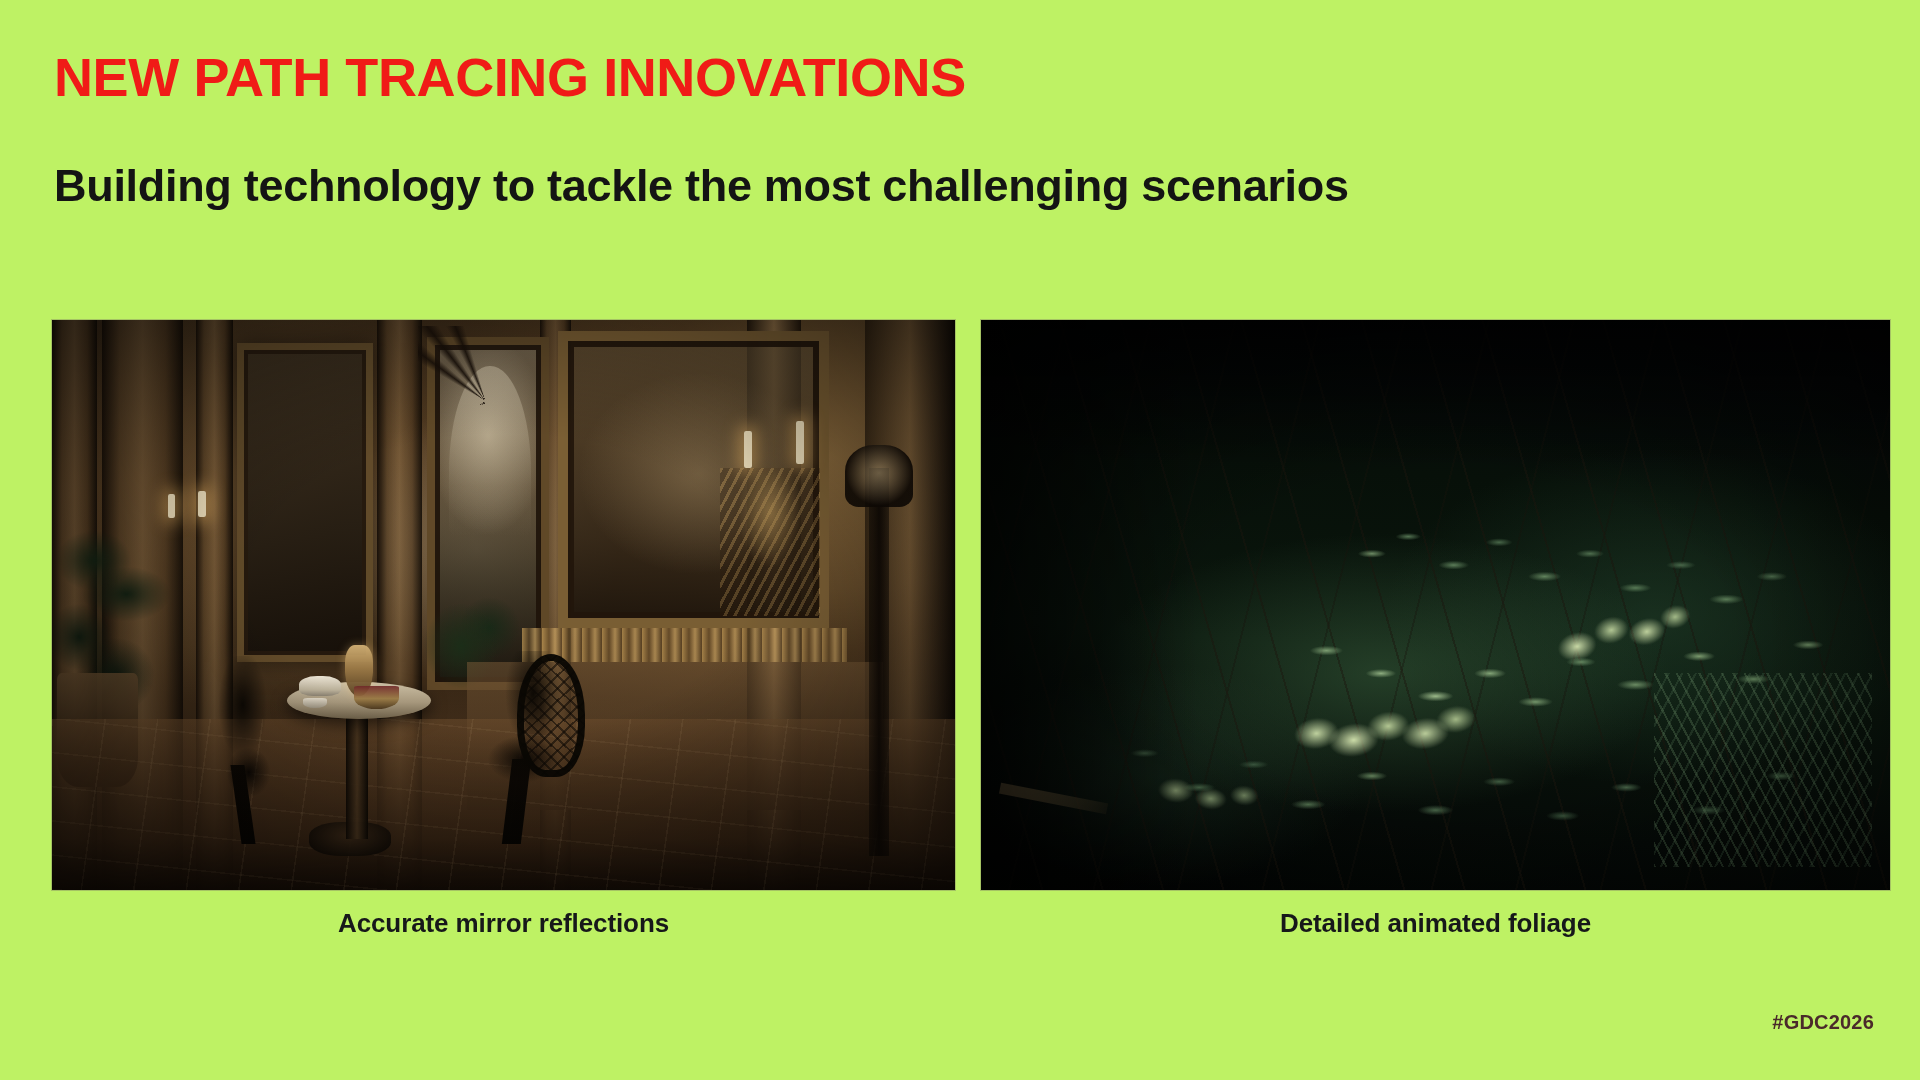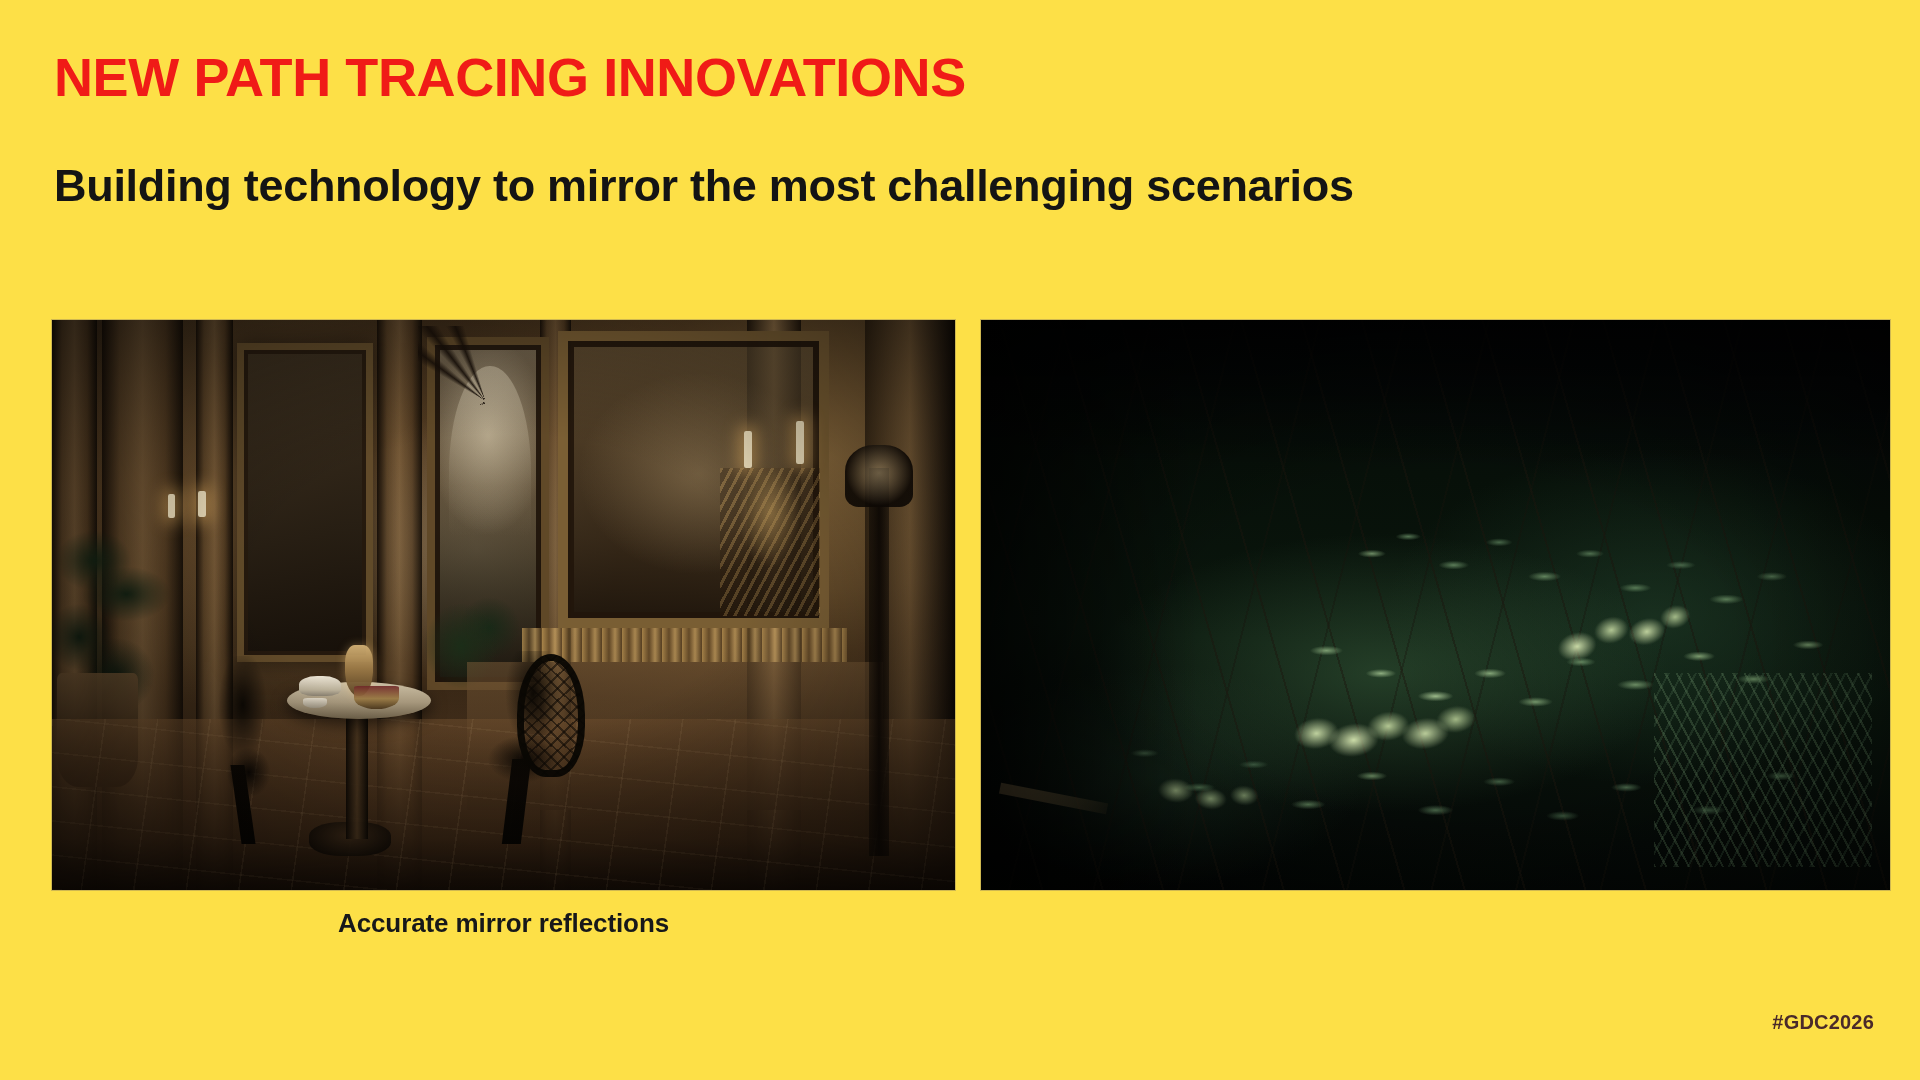--- a/index.html
+++ b/index.html
@@ -5,21 +5,21 @@
   * { margin:0; padding:0; box-sizing:border-box; }
   html, body {
     width:1920px; height:1080px;
     background:#ffffff;
     font-family:"Liberation Sans", sans-serif;
     overflow:hidden;
   }
   .slide {
     position:relative;
     width:1920px; height:1080px;
-    background:#fde047;
+    background:#bef264;
   }
 
   
   .slide-title {
     position:absolute;
     left:54px; top:46px;
     font-size:54px;
     font-weight:700;
     letter-spacing:-0.4px;
     color:#f01b17;
@@ -449,21 +449,21 @@
     letter-spacing:0.2px;
   }
 </style>
 </head>
 <body>
 
 <div class="slide">
 
   <h1 class="slide-title">NEW PATH TRACING INNOVATIONS</h1>
 
-  <h2 class="slide-subtitle">Building technology to mirror the most challenging scenarios</h2>
+  <h2 class="slide-subtitle">Building technology to tackle the most challenging scenarios</h2>
 
   <div class="figure-row">
 
     <figure class="figure left">
       <div class="figure-image">
         <div class="interior">
           <div class="pil p1"></div>
           <div class="pil p2"></div>
           <div class="pil p3"></div>
           <div class="pil p4"></div>
@@ -517,20 +517,21 @@
           <div class="leaf-layer l2"></div>
           <div class="leaf-layer l3"></div>
           <div class="sunlit-a"></div>
           <div class="sunlit-b"></div>
           <div class="sunlit-c"></div>
           <div class="fern"></div>
           <div class="twig"></div>
           <div class="fol-vignette"></div>
         </div>
       </div>
+      <figcaption class="figure-caption">Detailed animated foliage</figcaption>
     </figure>
 
   </div>
 
 
   <div class="hashtag">#GDC2026</div>
 
 </div>
 
 </body></html>

